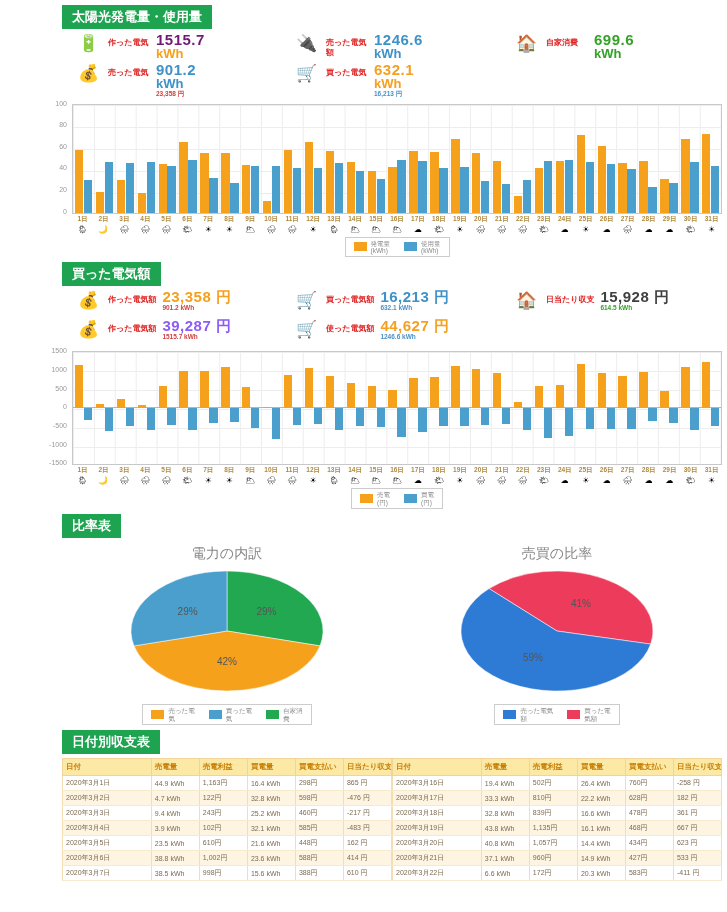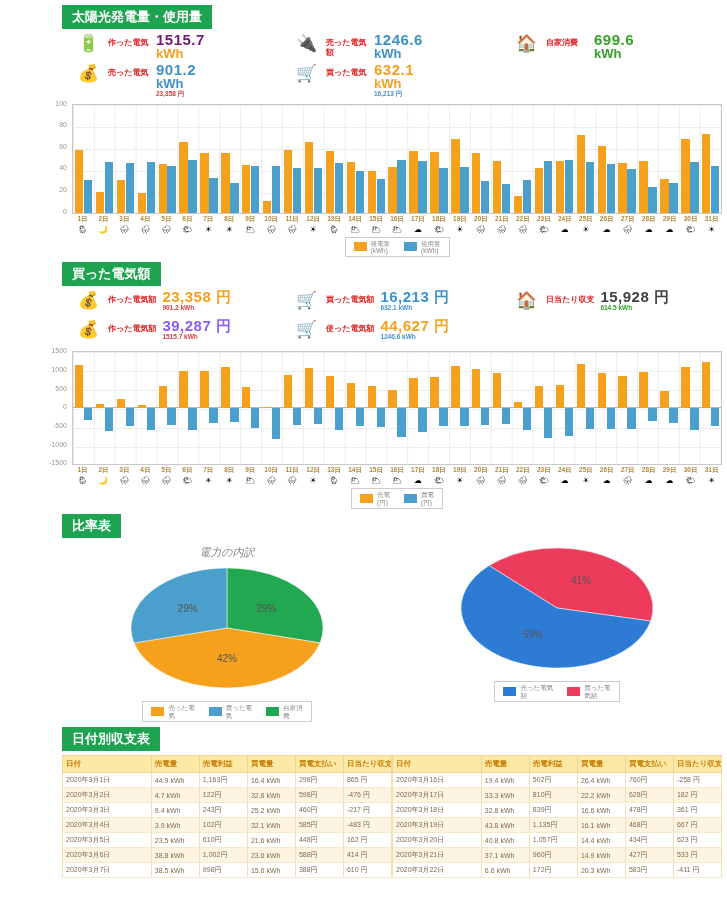--- a/index.html
+++ b/index.html
@@ -32,21 +32,21 @@
 .xrow{display:flex;width:650px;}
 .xcell{flex:1;text-align:center;font-size:6.5px;color:#B08A3E;font-weight:bold;padding-top:1px;white-space:nowrap;overflow:visible;}
 .wcell{flex:1;text-align:center;font-size:8px;height:12px;line-height:12px;overflow:visible;}
 .legendwrap{width:650px;text-align:center;margin-top:1px;}
 .legend{display:inline-flex;border:1px solid #ccc;background:#fff;padding:2px 8px;gap:14px;align-items:center;}
 .litem{display:flex;align-items:center;gap:4px;}
 .lswatch{width:13px;height:9px;display:inline-block;}
 .llabel{font-size:6.5px;color:#8a8a8a;white-space:pre-line;line-height:1.15;text-align:left;}
 .pies{display:flex;margin-top:2px;}
 .pieblock{width:330px;text-align:center;}
-.pietitle{font-size:11px;color:#888;margin:5px 0 0;font-style:italic;}
+.pietitle{font-size:14px;color:#888;margin:5px 0 0;}
 .pieblock .legendwrap{width:100%;}
 .tables{display:flex;align-items:flex-start;margin-top:4px;}
 table{border-collapse:collapse;width:330px;font-size:7px;table-layout:fixed;}
 th{background:#FCE9A6;color:#C77F06;font-weight:bold;text-align:left;padding:3px 3px;border:1px solid #F0D49A;font-size:7.5px;white-space:nowrap;overflow:hidden;}
 td{color:#7D6B52;background:#fff;padding:2px 3px;border-right:1px solid #F3DDB5;border-bottom:1px solid #F7E9CC;border-left:1px solid #F3DDB5;white-space:nowrap;overflow:hidden;}
 tbody tr:nth-child(even) td{background:#FDF4E2;}
 th:first-child,td:first-child{width:27%;}
 </style>
 </head>
 <body>
@@ -602,20 +602,21 @@
 気</span>
               </span>
               <span class="litem">
                 <span class="lswatch" style="background: rgb(34, 168, 81);"></span>
                 <span class="llabel">自家消
 費</span>
               </span>
             </div></div>
       </div>
       <div class="pieblock">
+        <div class="pietitle">売買の比率</div>
         <svg id="pie2" width="220" height="136">
             <path d="M110,68 L42.1,25.6 A96,60 0 0 1 203.7,81.1 Z" fill="#ED3B5B" stroke="#fff" stroke-width="0.5"></path>
             <text x="134.0" y="43.7" text-anchor="middle" font-size="10" fill="#555">41%</text>
             <path d="M110,68 L203.7,81.1 A96,60 0 1 1 42.1,25.6 Z" fill="#2E7BD6" stroke="#fff" stroke-width="0.5"></path>
             <text x="86.0" y="98.3" text-anchor="middle" font-size="10" fill="#555">59%</text>
           </svg>
         <div class="legendwrap"><div class="legend" id="pie2-legend">
               <span class="litem">
                 <span class="lswatch" style="background: rgb(46, 123, 214);"></span>
                 <span class="llabel">売った電気

